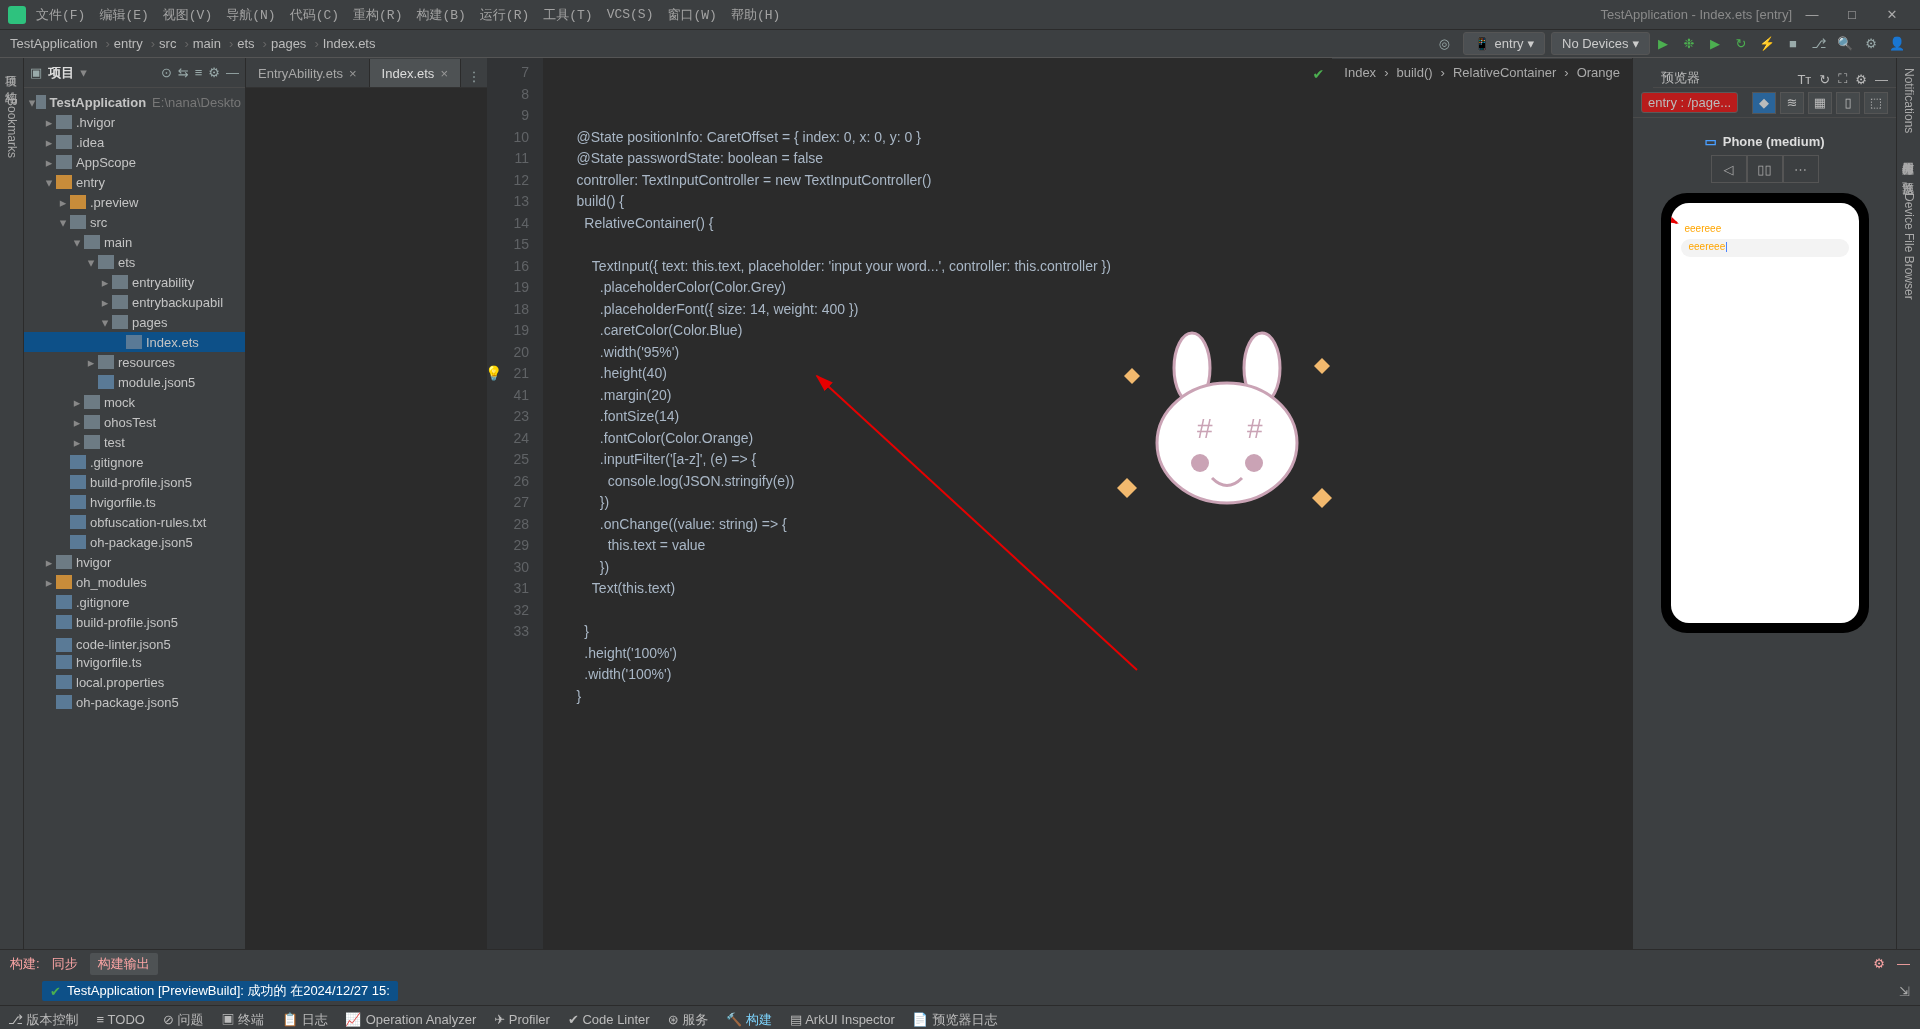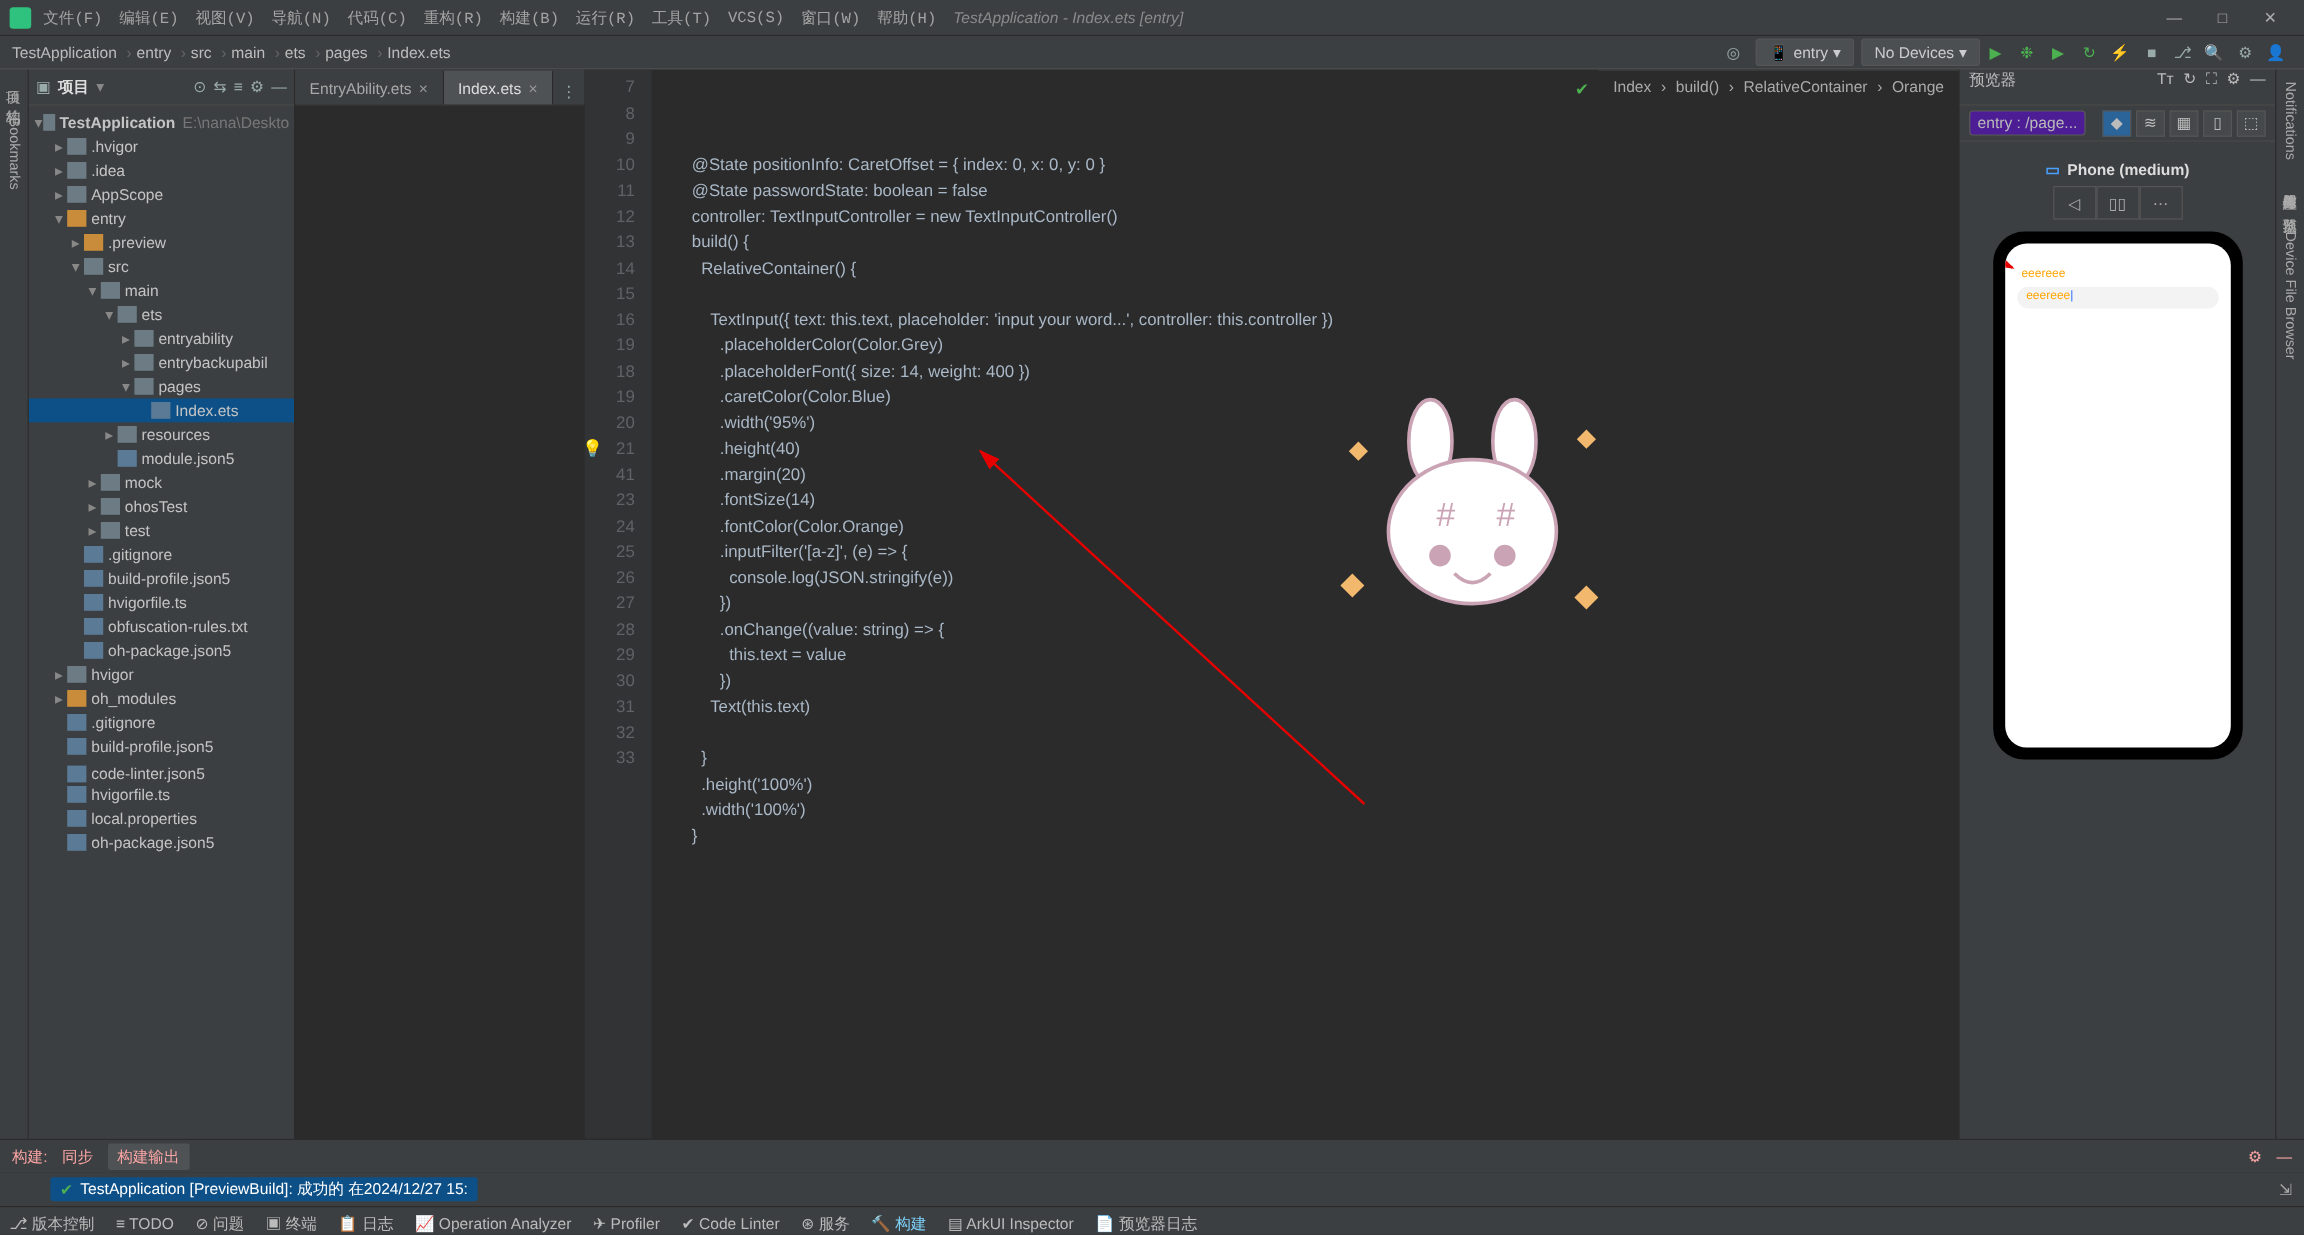--- a/index.html
+++ b/index.html
@@ -1,20 +1,20 @@
 <!DOCTYPE html>
 <html><head>
 <meta charset="utf-8">
 <style>
 * { margin:0; padding:0; box-sizing:border-box; font-family:"Microsoft YaHei",Segoe UI,sans-serif; }
 html,body{width:1920px;height:1029px;background:#2b2b2b;color:#bbb;overflow:hidden;font-size:13px;}
 .menubar{height:30px;background:#3c3f41;display:flex;align-items:center;padding:0 8px;border-bottom:1px solid #2b2b2b;}
 .menubar .logo{width:18px;height:18px;background:#2ec27e;border-radius:3px;margin-right:10px;}
 .menubar .mi{margin-right:14px;color:#a3a3a3;cursor:default;font-family:Liberation Mono, monospace;}
-.menubar .title{flex:1;text-align:left;color:#8a8a8a;font-style:italic;}
+.menubar .title{flex:1;text-align:right;color:#8a8a8a;}
 .menubar .winbtn{width:40px;text-align:center;color:#aaa;}
 .crumbbar{height:28px;background:#3c3f41;display:flex;align-items:center;padding:0 10px;border-bottom:1px solid #555;}
 .crumb{color:#bcbcbc;margin-right:4px;}
 .crumbsep{color:#666;margin:0 4px;}
 .crumbbar .spacer{flex:1;}
 .tbtn{padding:3px 10px;background:#4b4f52;border:1px solid #555;border-radius:3px;margin-left:6px;display:flex;align-items:center;gap:4px;color:#ccc;}
 .icon-btn{width:26px;height:22px;display:flex;align-items:center;justify-content:center;color:#9aa;cursor:pointer;}
 .run-icon{color:#4caf50;}
 .main{display:flex;height:calc(100% - 30px - 28px - 28px - 28px - 24px);}
 .leftgutter{width:24px;background:#3c3f41;border-right:1px solid #2b2b2b;writing-mode:vertical-rl;display:flex;}
@@ -40,23 +40,23 @@
 .edtab .close{color:#999;}
 .code-area{flex:1;display:flex;overflow:hidden;font-family:Consolas,monospace;font-size:14px;line-height:21.5px;position:relative;}
 .gutter{width:56px;background:#313335;text-align:right;color:#606366;padding:4px 14px 0 0;position:relative;}
 .gutter .ln{height:21.5px;}
 .bulb{position:absolute;right:40px;color:#f1c40f;}
 .code{flex:1;padding:4px 0 0 18px;white-space:pre;color:#a9b7c6;position:relative;}
 .arrow-svg{position:absolute;top:0;left:0;pointer-events:none;}
 .indicator{position:absolute;top:6px;right:8px;color:#4caf50;}
 .nav-bottom{height:28px;border-top:1px solid #3c3f41;display:flex;align-items:center;padding:0 12px;color:#aaa;gap:8px;}
 .preview{width:264px;background:#3c3f41;border-left:1px solid #2b2b2b;display:flex;flex-direction:column;}
-.pv-head{height:30px;display:flex;align-items:flex-start;padding:0 8px;border-bottom:1px solid #4a4a4a;gap:8px;}
+.pv-head{height:30px;display:flex;align-items:flex-end;padding:0 8px;border-bottom:1px solid #4a4a4a;gap:8px;margin-left:20px;}
 .pv-sub{height:30px;display:flex;align-items:center;padding:0 8px;border-bottom:1px solid #4a4a4a;gap:4px;}
-.pv-sub .chip{background:#4c1d95;border:1px solid #5a5a5a;border-radius:3px;padding:2px 6px;}
+.pv-sub .chip{background:#b91c1c;border:1px solid #5a5a5a;border-radius:3px;padding:2px 6px;}
 .pv-sub .small-btn{width:24px;height:22px;display:flex;align-items:center;justify-content:center;border:1px solid #555;background:#45494b;}
 .pv-body{flex:1;display:flex;flex-direction:column;align-items:center;padding:10px 0;}
 .pv-title{color:#ddd;font-weight:bold;margin:6px 0;display:flex;align-items:center;gap:6px;}
 .pv-ctrls{display:flex;gap:0;margin-bottom:10px;}
 .pv-ctrls .c{width:36px;height:28px;border:1px solid #555;display:flex;align-items:center;justify-content:center;color:#aaa;}
 .device{width:208px;height:440px;background:#000;border-radius:26px;padding:10px;}
 .screen{width:100%;height:100%;background:#fff;border-radius:18px;overflow:hidden;position:relative;color:#333;font-size:10px;}
 .screen .t1{position:absolute;top:20px;left:14px;color:#ffa500;}
 .screen .inp{position:absolute;top:36px;left:10px;right:10px;height:18px;background:#f3f3f3;border-radius:9px;padding:2px 8px;color:#ffa500;}
 .rightgutter{width:24px;background:#3c3f41;border-left:1px solid #2b2b2b;writing-mode:vertical-rl;display:flex;}

